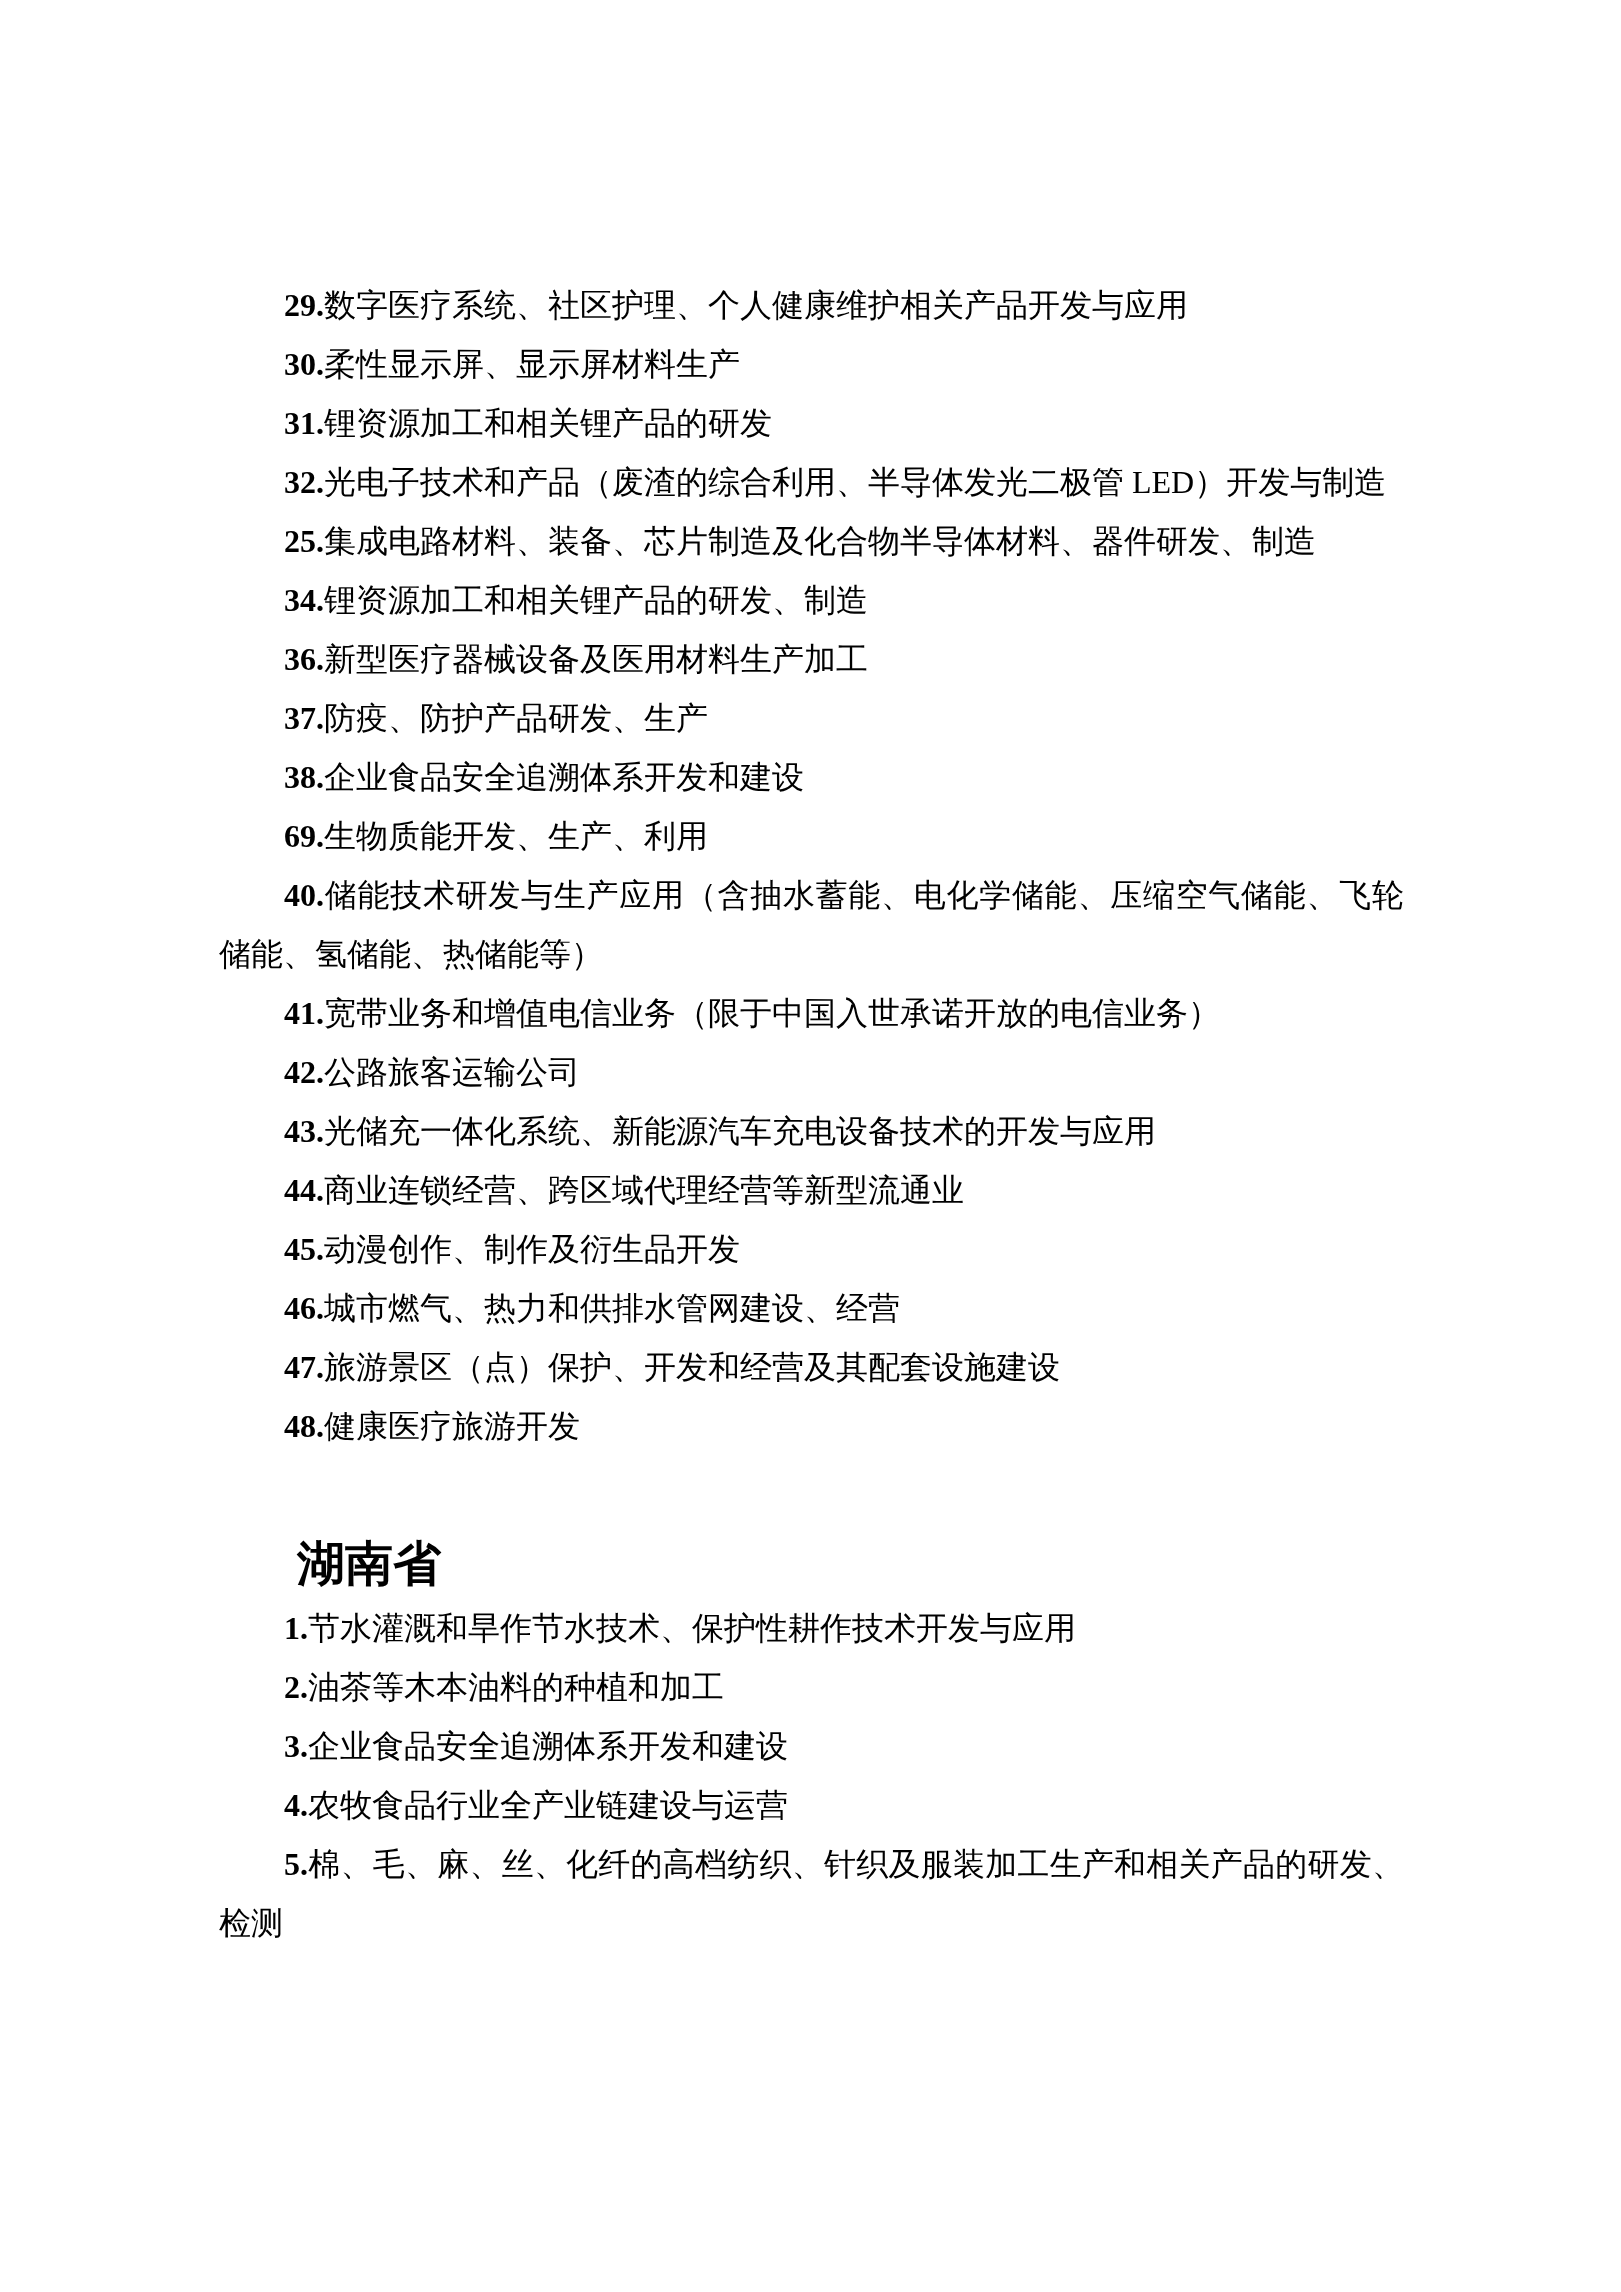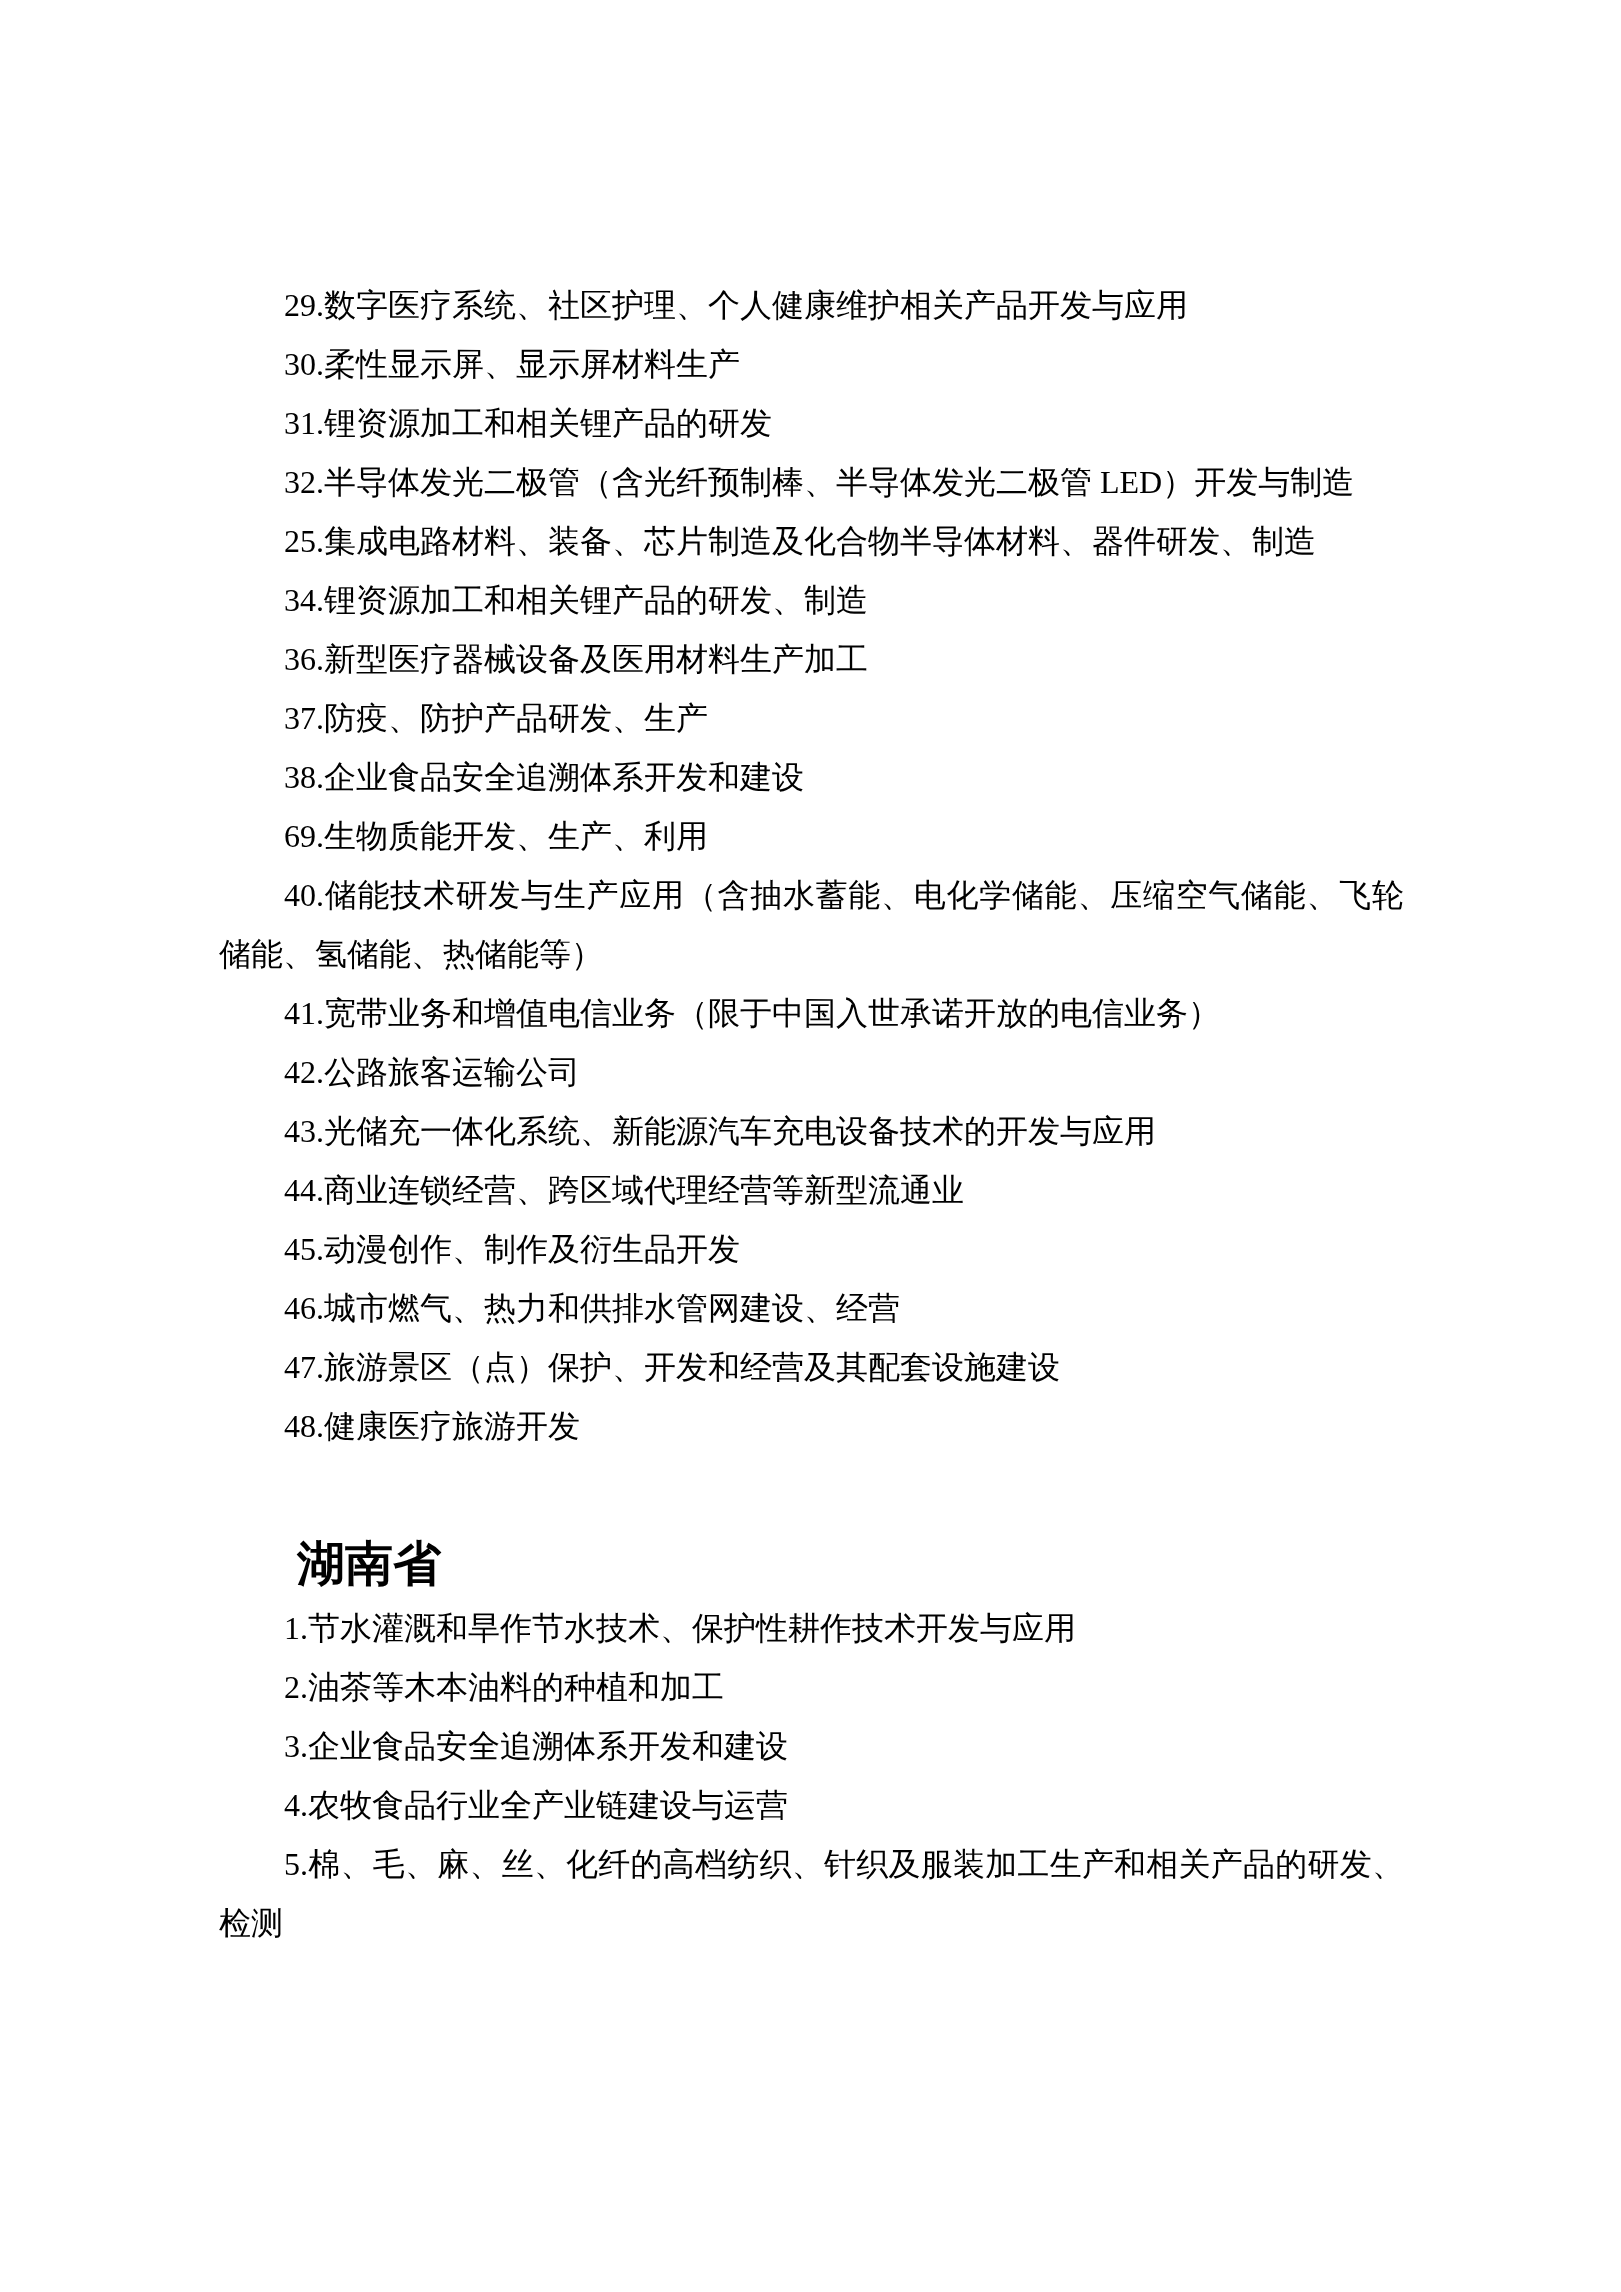--- a/index.html
+++ b/index.html
@@ -30,20 +30,21 @@
     margin: 0;
     padding: 0;
     font-size: 32px;
     line-height: 59px;
     text-align: justify;
     text-indent: 65px;
     word-break: break-all;
   }
   .item .num {
     font-family: "Liberation Serif", "DejaVu Serif", serif;
+    font-weight: bold;
   }
   .section-heading {
     margin: 78px 0 5.9px 0;
     padding: 0;
     font-size: 48px;
     line-height: 59px;
     font-weight: 700;
     font-family: "Liberation Sans", "DejaVu Sans", sans-serif;
     text-indent: 78px;
   }
@@ -54,21 +55,21 @@
 <div class="page">
   <div class="content">
 
     <div class="doc-list">
   <p class="item"><span class="num">29.</span><span>数字医疗系统、社区护理、个人健康维护相关产品开发与应用</span></p>
 
   <p class="item"><span class="num">30.</span><span>柔性显示屏、显示屏材料生产</span></p>
 
   <p class="item"><span class="num">31.</span><span>锂资源加工和相关锂产品的研发</span></p>
 
-  <p class="item"><span class="num">32.</span><span>半导体发光二极管（含光纤预制棒、半导体发光二极管 LED）开发与制造</span></p>
+  <p class="item"><span class="num">32.</span><span>光电子技术和产品（废渣的综合利用、半导体发光二极管 LED）开发与制造</span></p>
 
   <p class="item"><span class="num">25.</span><span>集成电路材料、装备、芯片制造及化合物半导体材料、器件研发、制造</span></p>
 
   <p class="item"><span class="num">34.</span><span>锂资源加工和相关锂产品的研发、制造</span></p>
 
 
   <p class="item"><span class="num">36.</span><span>新型医疗器械设备及医用材料生产加工</span></p>
 
   <p class="item"><span class="num">37.</span><span>防疫、防护产品研发、生产</span></p>
 

